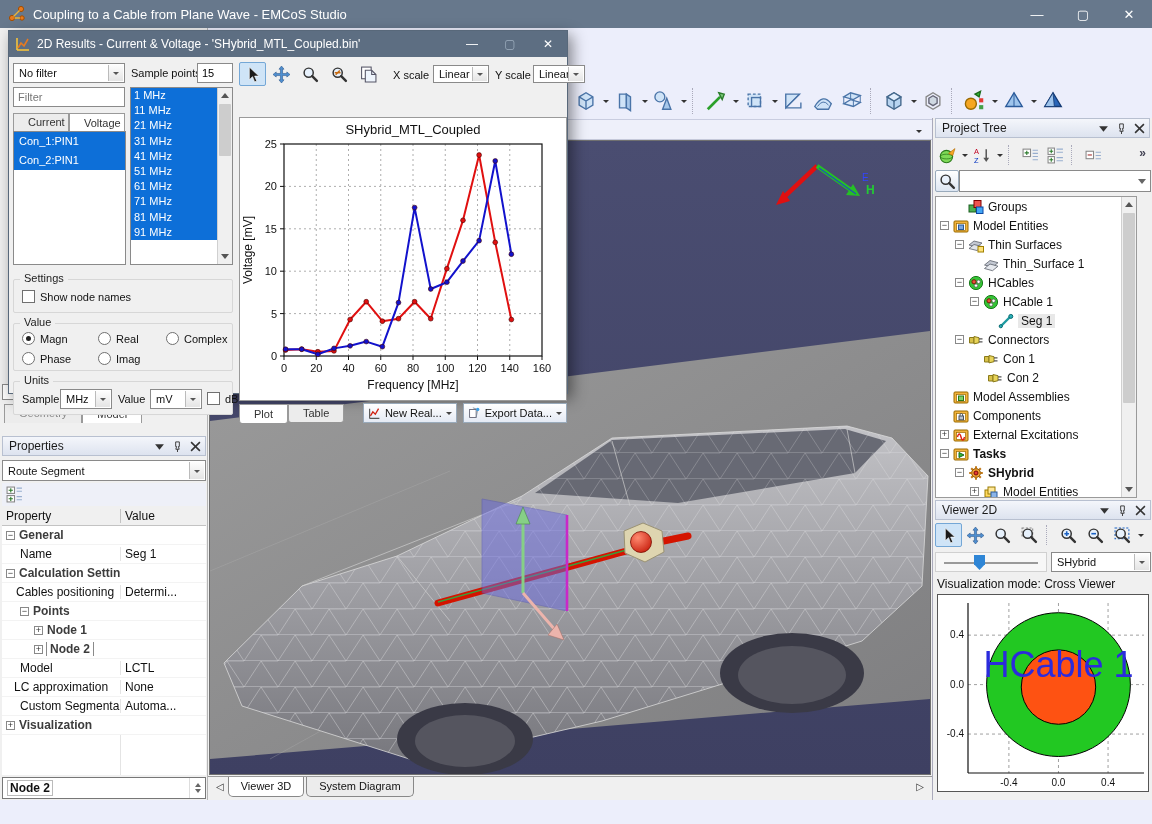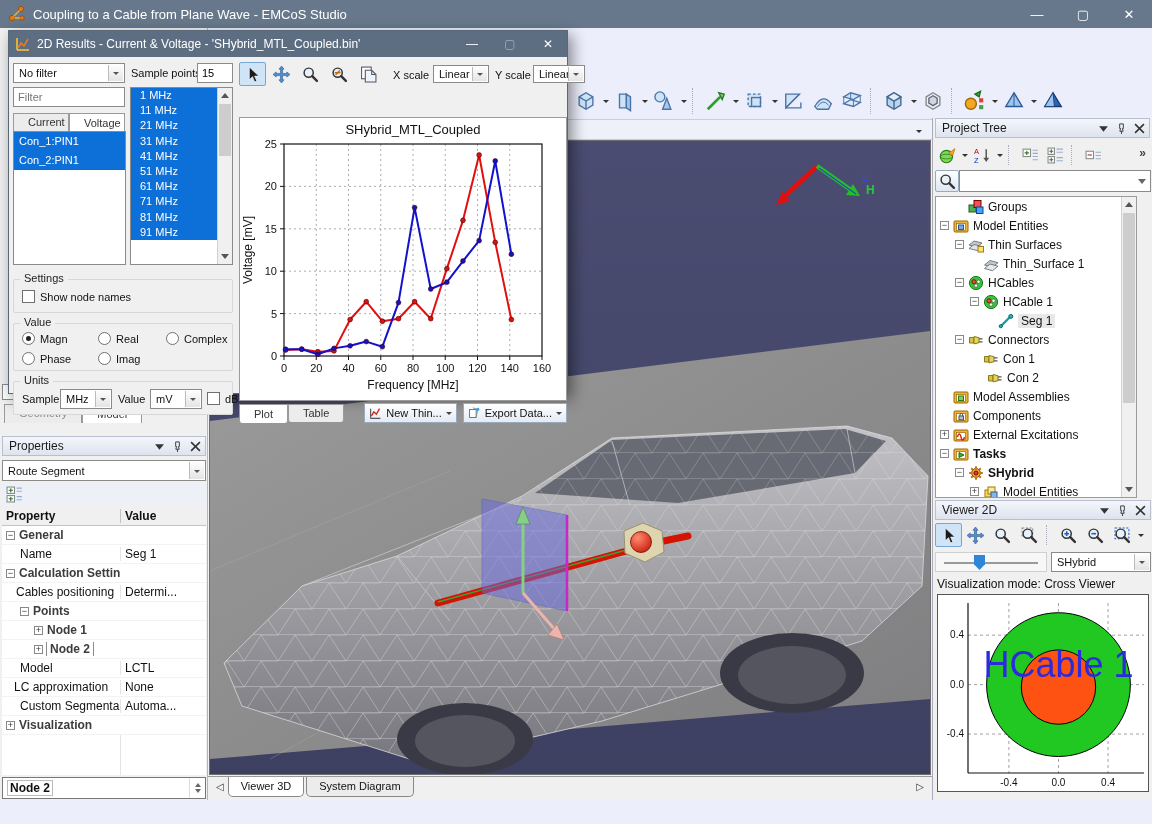--- a/index.html
+++ b/index.html
@@ -47,21 +47,21 @@
   .dlg-title .dicon { width:16px; height:16px; margin:0 6px 0 6px; }
   .dlg-title .wbtn { width:38px; font-size:12px; }
   .dlg-body { position:relative; height:336px; }
 
   .lbl { font-size:11px; color:#111; }
   .inputbox { background:#fff; border:1px solid #8a8a8a; height:20px; font-size:11px; padding:0 4px;
     font-family:"Liberation Sans","DejaVu Sans",sans-serif; }
   .listbox { background:#fff; border:1px solid #8a8a8a; overflow:hidden; }
   .litem { height:19px; line-height:19px; padding-left:5px; font-size:11px; }
   .litem.sel { background:#0d6fd8; color:#fff; }
-  .freqitem { height:15.2px; line-height:15.2px; padding-left:9px; font-size:11px; background:#0d6fd8; color:#fff; }
+  .freqitem { height:15.2px; line-height:15.2px; padding-left:3px; font-size:11px; background:#0d6fd8; color:#fff; }
 
   .wtabs { display:flex; }
   .wtab { padding:2px 14px 3px 14px; font-size:11px; border:1px solid #9a9a9a; background:#ececec; color:#333; border-bottom:none; }
   .wtab.active { background:#fff; position:relative; top:0; padding-top:3px; }
 
   .grp { position:absolute; border:1px solid #d7d7d7; border-radius:2px; background:#f0f0f0; }
   .grp .gl { position:absolute; top:-8px; left:6px; background:#f0f0f0; padding:0 4px; font-size:11px; color:#222; }
 
   .chk { width:13px; height:13px; background:#fff; border:1px solid #707070; display:inline-block; vertical-align:-2px; }
   .radio { width:13px; height:13px; border-radius:50%; background:#fff; border:1px solid #707070; display:inline-flex; align-items:center; justify-content:center; }
@@ -80,21 +80,21 @@
   .left-panel { position:absolute; left:0; top:28px; width:208px; height:772px; background:#f0f0f0; border-right:1px solid #b5b5b5; }
   .doc-tabs { position:absolute; left:0; top:376px; display:flex; padding-left:4px; }
   .proc-head { position:absolute; left:2px; top:408px; width:204px; }
   .props-table { position:absolute; left:2px; top:478px; width:204px; font-size:12px; }
   .prow { display:flex; height:19px; align-items:center; border-bottom:1px solid #f3f3f3; background:#fff; }
   .prow .pl { flex:0 0 118px; overflow:hidden; white-space:nowrap; padding-left:4px; display:flex; align-items:center; gap:4px;}
   .prow .pv { flex:1; border-left:1px solid #e4e4e4; padding-left:4px; overflow:hidden; white-space:nowrap; }
   .prow.group { color:#3c3c3c; font-weight:bold; background:#fff; }
   .expbox { width:9px; height:9px; border:1px solid #898989; background:#fff; font-size:9px; line-height:7px; text-align:center; color:#333; flex:0 0 9px; font-weight:normal;}
   .thead { display:flex; height:20px; align-items:center; background:#f0f0f0; border-bottom:1px solid #c3c3c3; }
-  .thead div { padding-left:4px; font-size:12px;font-weight:bold; }
+  .thead div { padding-left:4px; font-size:12px; }
 
   
   .viewer { position:absolute; left:208px; top:120px; width:724px; height:680px; background:#f0f0f0; }
   .vstrip { position:absolute; left:0; top:0; width:724px; height:20px; background:#eef0fa; border-bottom:1px solid #c5c9da; }
   .viewport { position:absolute; left:1px; top:20px; width:722px; height:635px; border:1px solid #707070; }
   .vtabs { position:absolute; left:0; top:656px; width:724px; height:24px; background:#f0f0f0; border-top:1px solid #9a9a9a; display:flex; align-items:flex-start; padding:0 4px; }
   .vtab { padding:3px 12px 4px 12px; font-size:11px; border:1px solid #888; border-top:none; background:#ececec; border-radius:0 0 5px 5px; margin-right:2px;}
   .vtab.active { background:#fff; font-weight:normal; }
   .tabarrow { font-size:10px; color:#333; padding:4px 4px; }
 
@@ -1103,21 +1103,21 @@
       </div>
 
       <div style="position:absolute;left:230px;top:346px;display:flex;align-items:center;width:328px;">
         <span class="wtab active" style="border-top:1px solid #fff;border-radius:0 0 3px 3px;border-color:#9a9a9a;">Plot</span>
         <span class="wtab" style="border-radius:0 0 3px 3px;">Table</span>
         <span style="margin-left:auto;display:flex;align-items:center;border:1px solid #9ab;background:linear-gradient(#fff,#e4eaf4);height:20px;padding:0 4px;gap:4px;">
           <svg width="13" height="13" viewBox="0 0 16 16">
               <path d="M2 14V2M2 14h12" stroke="#555" stroke-width="1.4"></path>
               <path d="M3 11l3-5 3 3 4-7" stroke="#d02010" stroke-width="1.6" fill="none"></path>
             </svg>
-          <span style="font-size:11px;">New Thin...</span>
+          <span style="font-size:11px;">New Real...</span>
           <span class="caret" style="border-top-color:#444;"></span>
         </span>
         <span style="margin-left:6px;display:flex;align-items:center;border:1px solid #9ab;background:linear-gradient(#fff,#e4eaf4);height:20px;padding:0 4px;gap:4px;">
           <svg width="13" height="13" viewBox="0 0 16 16">
               <rect x="2" y="3" width="8" height="10" fill="#fff" stroke="#556"></rect>
               <path d="M6 1l6 2-2 10" fill="none" stroke="#789"></path>
               <circle cx="12" cy="3" r="2" fill="#3aa0e8"></circle>
             </svg>
           <span style="font-size:11px;">Export Data...</span>
           <span class="caret" style="border-top-color:#444;"></span>

